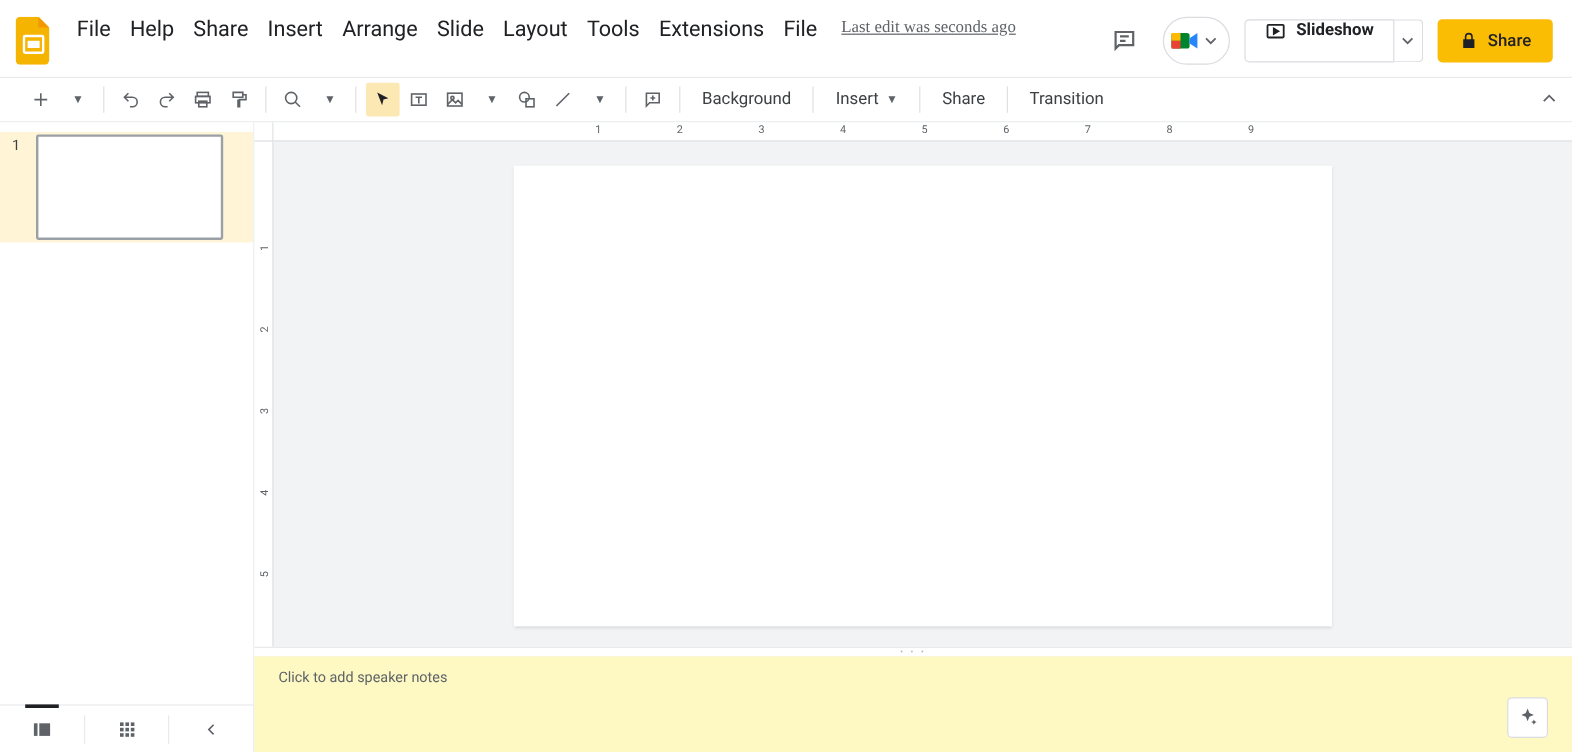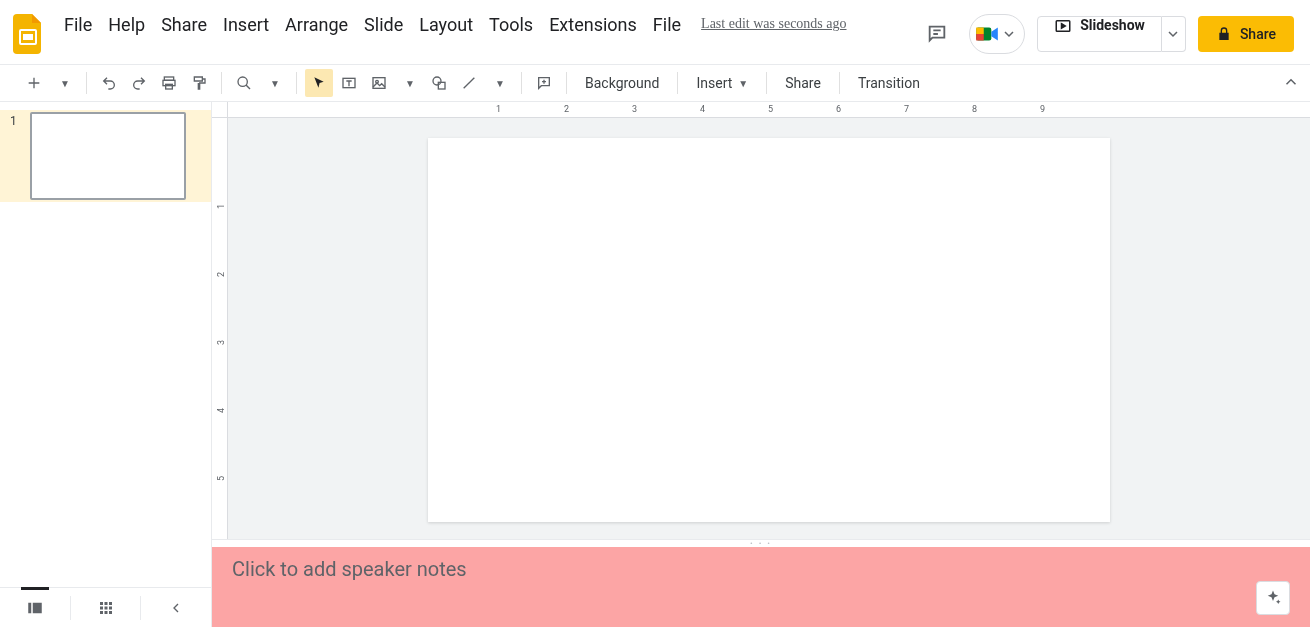--- a/index.html
+++ b/index.html
@@ -274,24 +274,24 @@
     display: flex;
     align-items: center;
     justify-content: center;
     cursor: ns-resize;
     color: #bdc1c6;
     font-size: 8px;
     letter-spacing: 2px;
   }
   .speaker-notes {
     height: 80px;
-    background: #fca5a5;
+    background: #fef9c3;
     padding: 10px 20px;
     color: #5f6368;
-    font-size: 20px;
+    font-size: 12px;
     position: relative;
   }
   .explore-btn {
     position: absolute;
     right: 20px;
     bottom: 12px;
     width: 34px;
     height: 34px;
     border: 1px solid #dadce0;
     border-radius: 4px;

